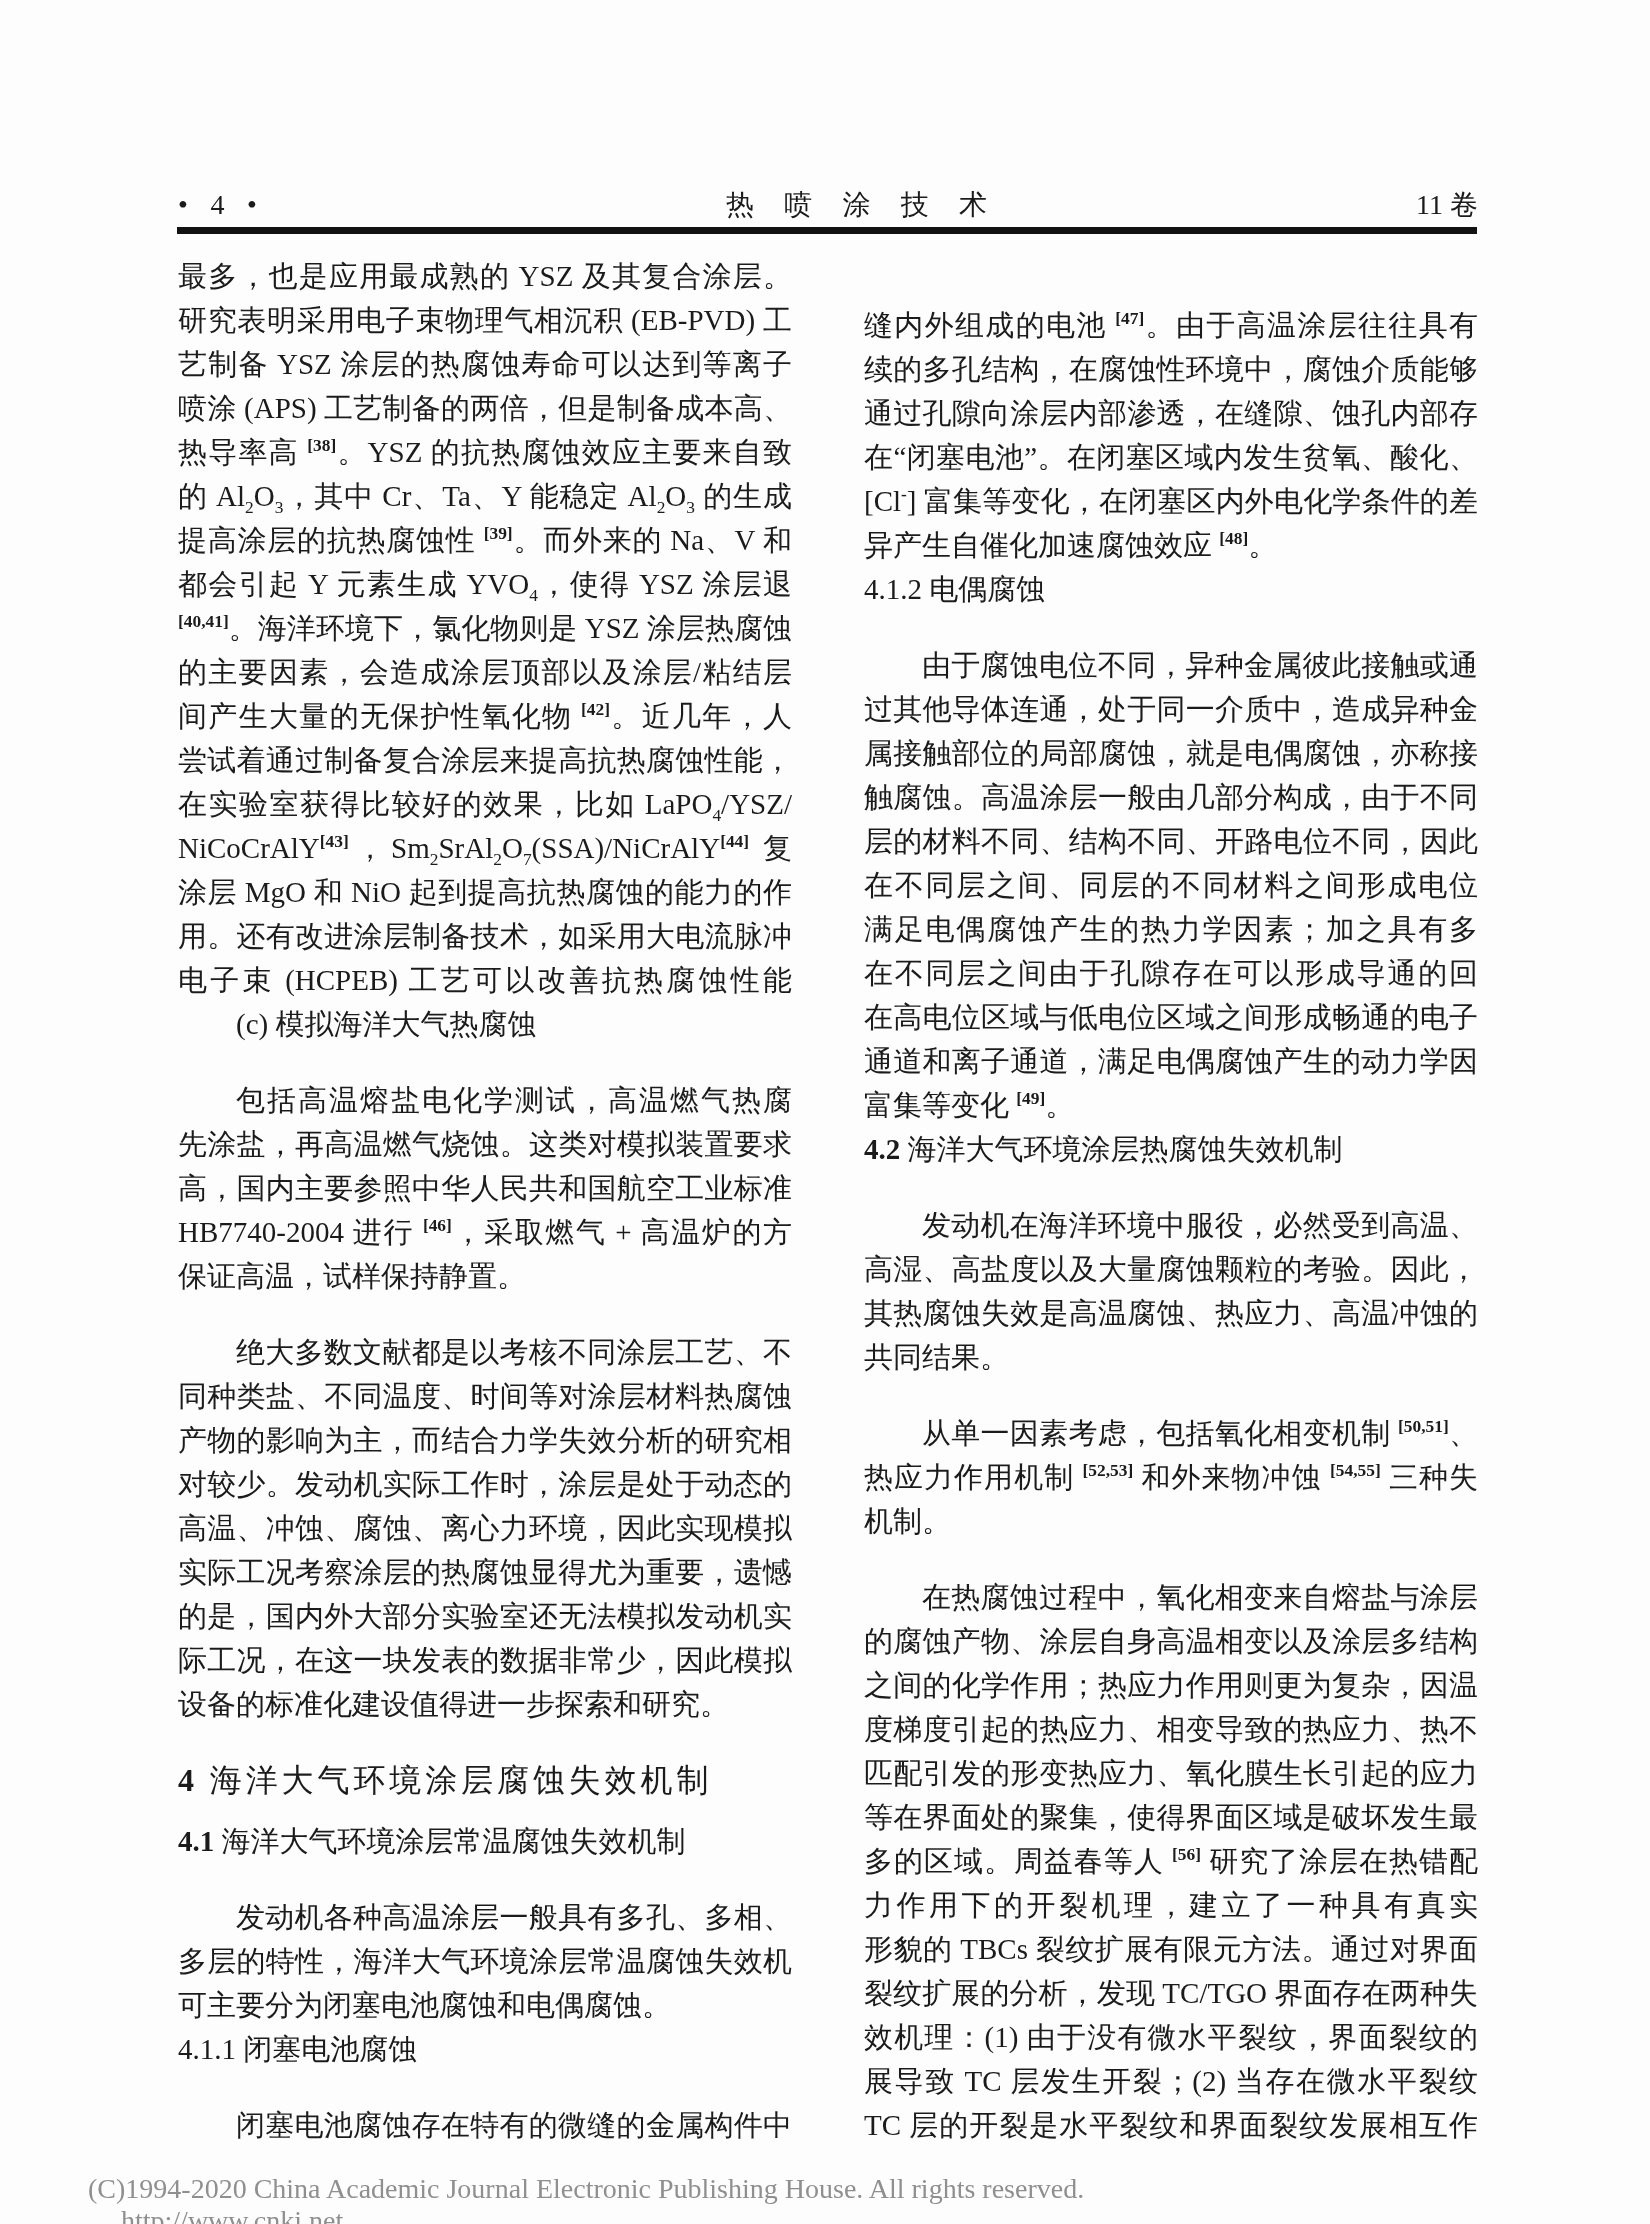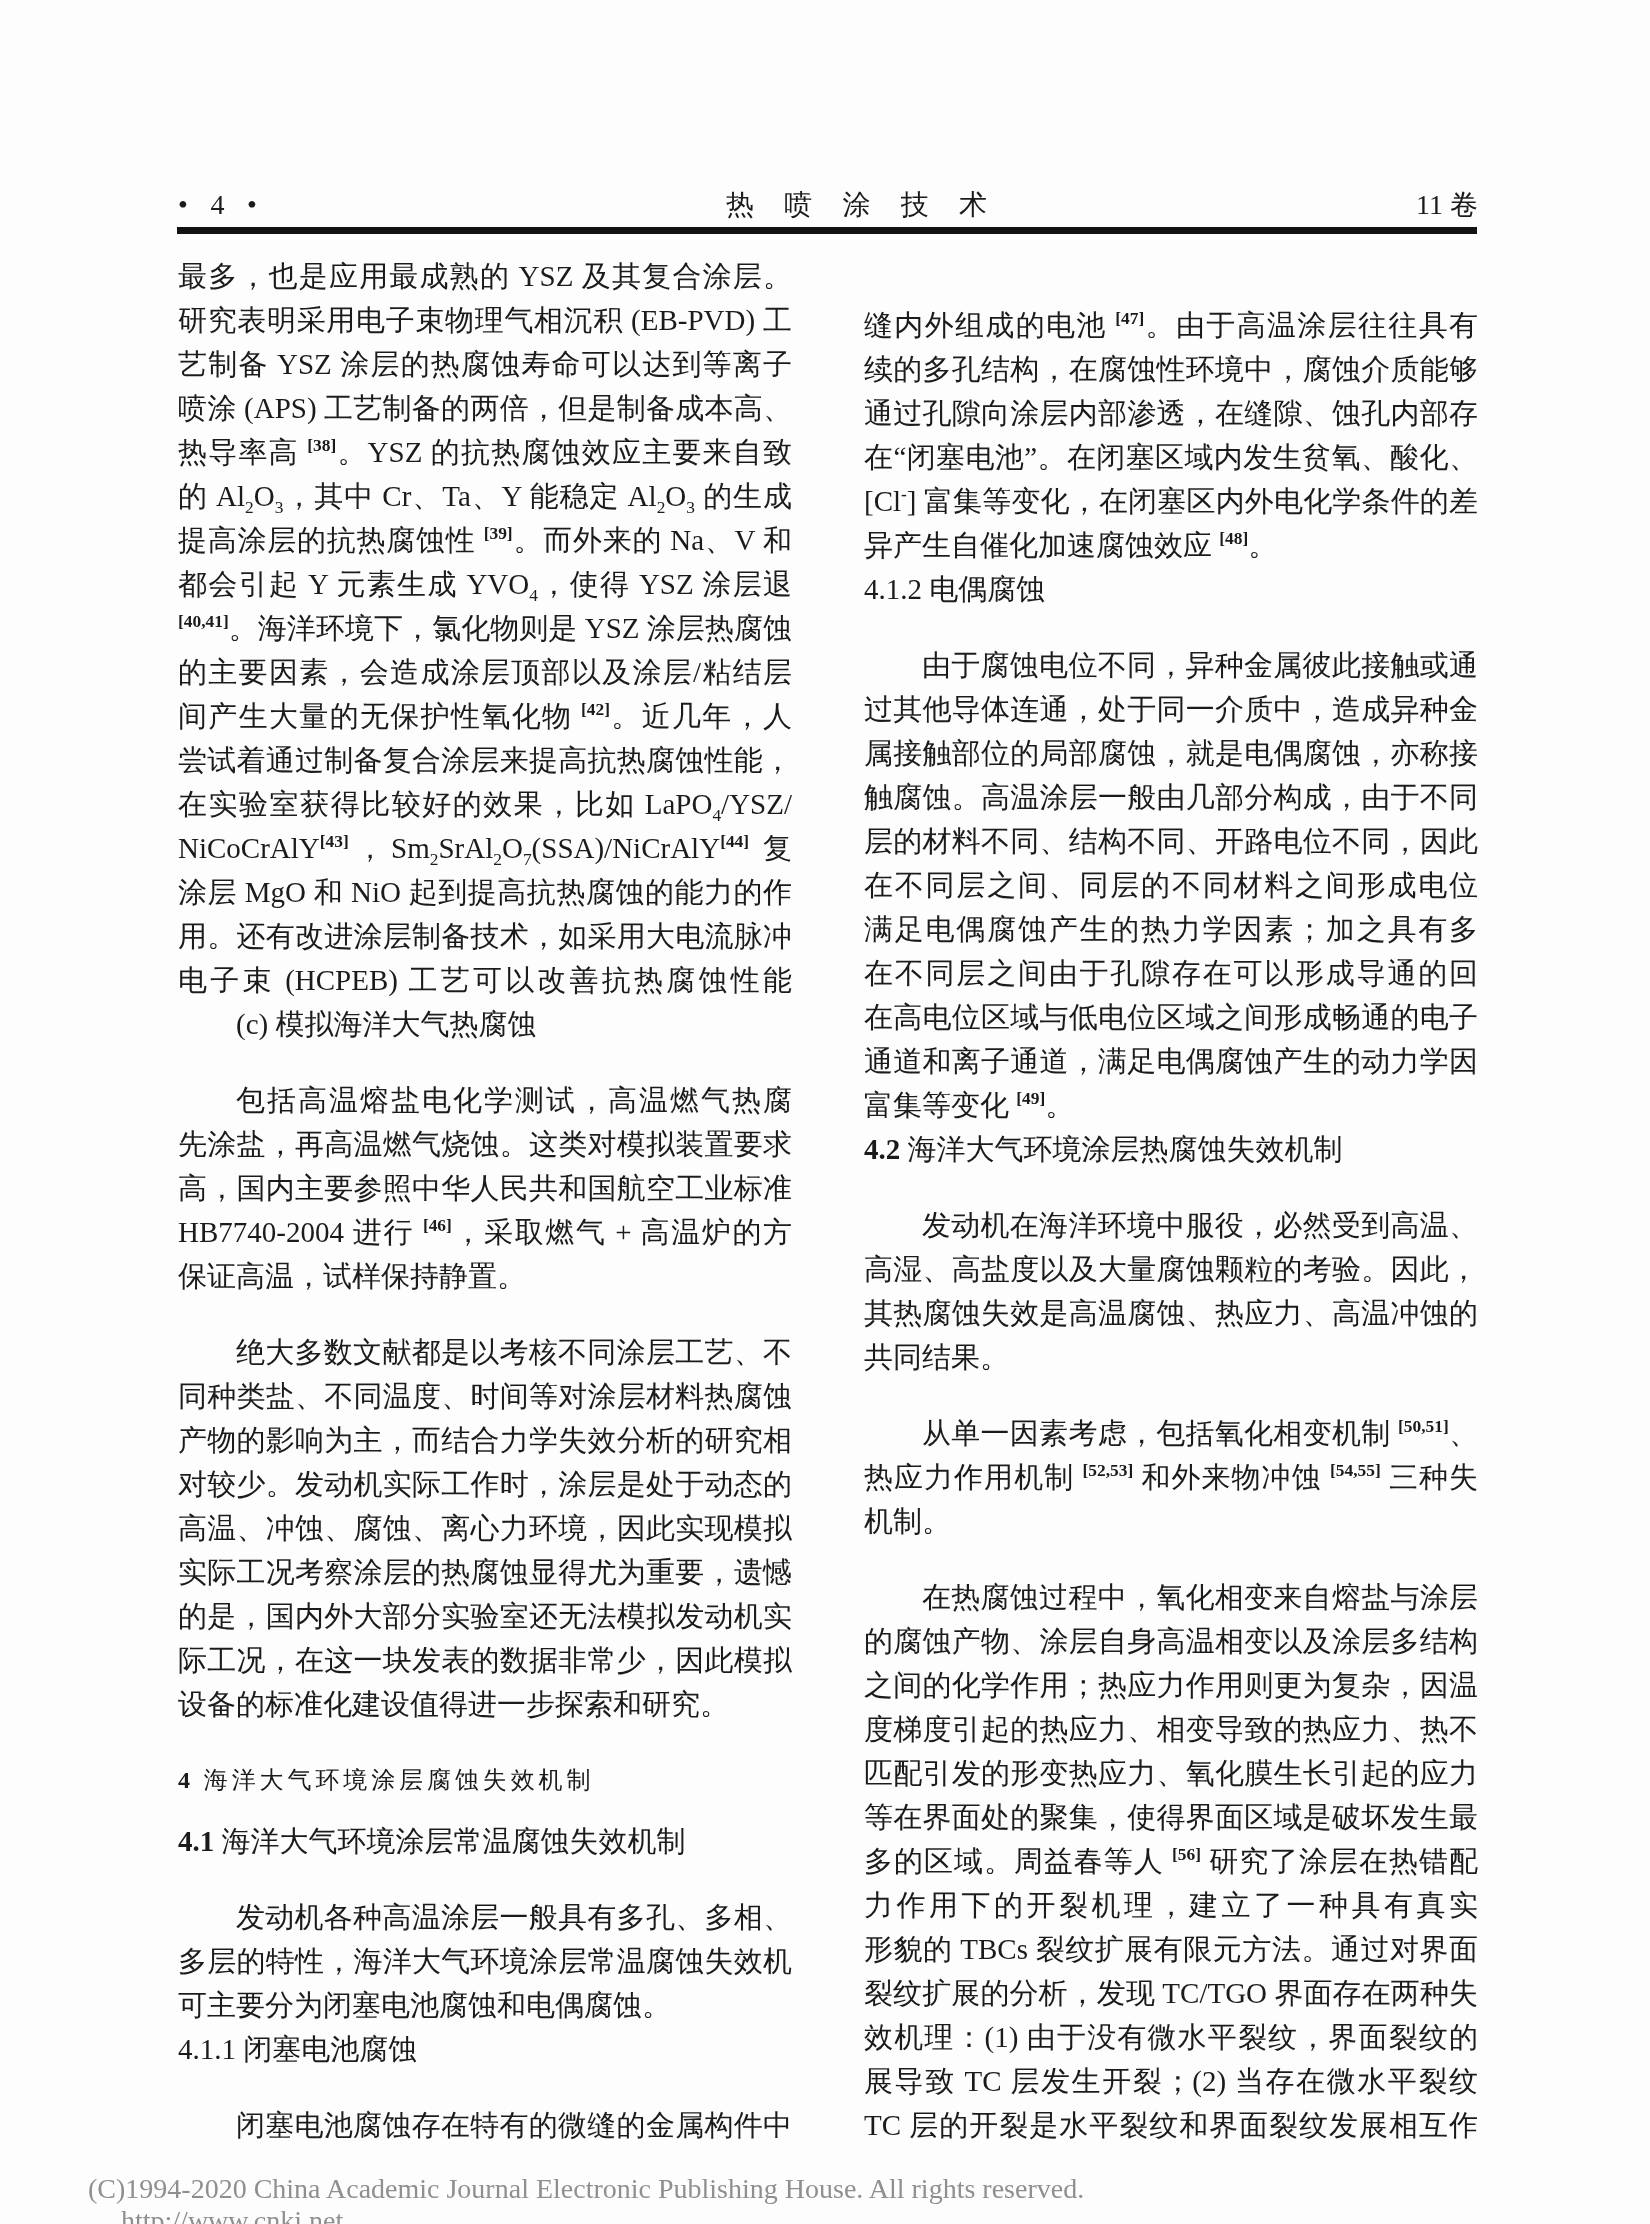--- a/index.html
+++ b/index.html
@@ -30,21 +30,21 @@
   }
   .col{width:614px;}
   .ln{
     font-size:29px;line-height:44px;height:44px;overflow:hidden;
     text-align:justify;text-align-last:justify;
   }
   .ln.indent{text-indent:58px;margin-top:32px;}
   .ln.short{text-align-last:left;}
   .ln.indent-short{text-indent:58px;text-align-last:left;}
   .ln.h1{
-    font-size:24px;line-height:50px;height:50px;
+    font-size:32px;line-height:50px;height:50px;
     letter-spacing:3.9px;margin:29px 0 13.6px 0;
     text-align-last:left;
   }
   .ln.h2{text-align-last:left;}
   .ln.h3{text-align-last:left;}
   .b{font-weight:bold;}
   sup{font-size:0.60em;line-height:0;vertical-align:super;font-weight:bold;}
   sub{font-size:0.60em;line-height:0;vertical-align:sub;}
   .footer{
     position:absolute;left:60px;top:2141px;

